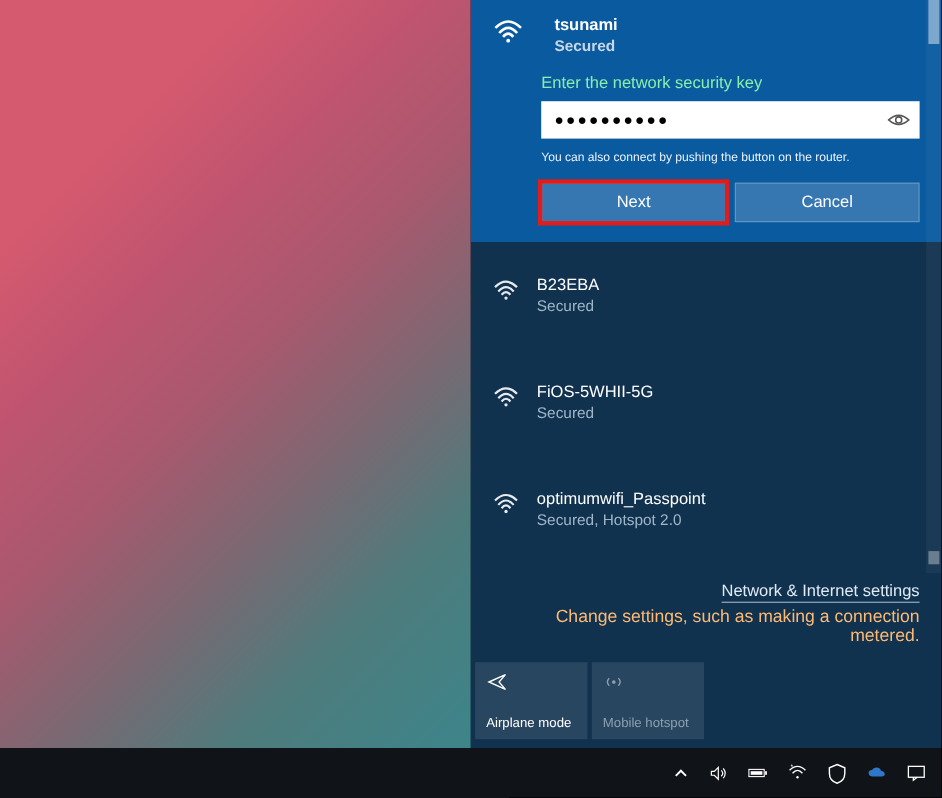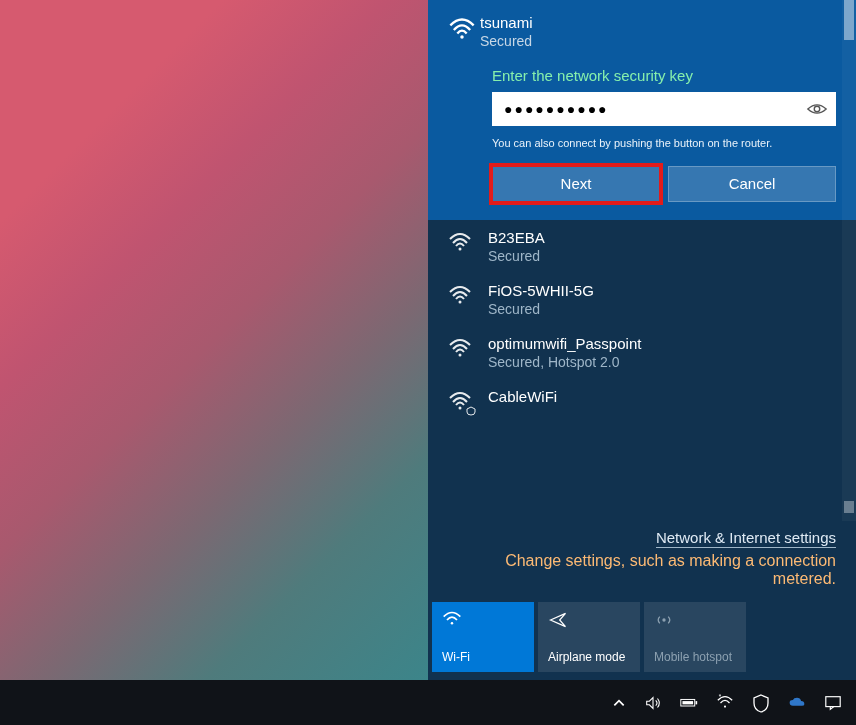--- a/index.html
+++ b/index.html
@@ -31,21 +31,21 @@
 .scrollbar-thumb {
   position: absolute; left: 2px; width: 10px; top: 0; height: 40px;
   background: rgba(255,255,255,0.45);
 }
 .scrollbar-thumb.bottom { top: auto; bottom: 8px; height: 12px; background: rgba(255,255,255,0.35); }
 
 .conn-block {
   padding: 14px 20px 18px 20px;
   background: #0a5aa0;
 }
-.net-header { display: flex; align-items: flex-start; gap: 4px; }
+.net-header { display: flex; align-items: flex-start; gap: 28px; font-weight: bold; }
 .wifi-ic { width: 28px; height: 24px; flex-shrink: 0; margin-top: 2px; }
 .wifi-ic svg, .tray-ic svg { display: block; }
 .net-title { font-size: 15px; color: #fff; }
 .net-sub { font-size: 14px; color: #c7d7e6; margin-top: 2px; }
 .sec-prompt { margin-left: 44px; margin-top: 18px; font-size: 15px; color: #86efac; }
 .pwd-wrap {
   margin-left: 44px; margin-top: 8px; position: relative;
   background: #fff; height: 34px; display: flex; align-items: center;
   padding: 0 40px 0 12px;
 }
@@ -62,21 +62,21 @@
   border: 1px solid rgba(255,255,255,0.25);
   cursor: pointer;
 }
 .nbtn.next-highlight {
   outline: 4px solid #e21b1b;
   outline-offset: -1px;
 }
 
 .net-item {
   display: flex; align-items: flex-start; gap: 16px;
-  padding: 9px 20px;
+  padding: 31px 20px;
 }
 .net-item .wifi-ic { width: 24px; height: 22px; opacity: 0.9; margin-top: 2px; }
 .net-item .net-title { font-size: 15px; }
 .net-item .net-sub { font-size: 14px; color: #9fb6c8; }
 
 .shield-lock { position: relative; }
 .shield-lock .mini-lock {
   position: absolute; right: -4px; bottom: -4px; width: 10px; height: 10px;
 }
 
@@ -223,30 +223,20 @@
       <div class="scrollbar-thumb bottom"></div>
     </div>
   </div>
 
   <div class="settings-area">
     <span class="settings-link">Network &amp; Internet settings</span>
     <div class="settings-desc">Change settings, such as making a connection metered.</div>
   </div>
 
   <div class="tiles">
-    <div class="tile active">
-      <div class="tile-ic">
-        <svg viewBox="0 0 24 20">
-            <path d="M2 8 Q12 -2 22 8" stroke-width="2"></path>
-            <path d="M6 12 Q12 5 18 12" stroke-width="2"></path>
-            <circle cx="12" cy="16" r="1.5" fill="currentColor" stroke="none"></circle>
-          </svg>
-      </div>
-      <div class="tile-label">Wi-Fi</div>
-    </div>
     <div class="tile">
       <div class="tile-ic">
         <svg viewBox="0 0 24 24">
             <path d="M3 12 L21 4 L14 12 L21 20 L3 12 Z" stroke-width="1.5"></path>
           </svg>
       </div>
       <div class="tile-label">Airplane mode</div>
     </div>
     <div class="tile disabled">
       <div class="tile-ic">

